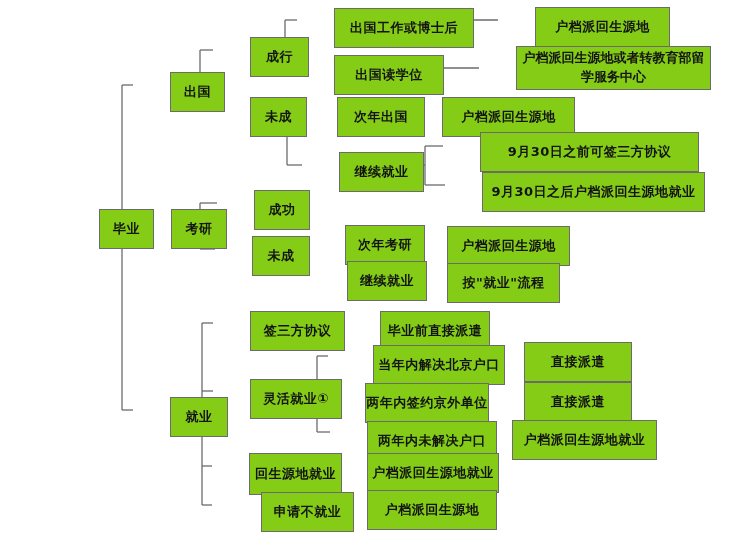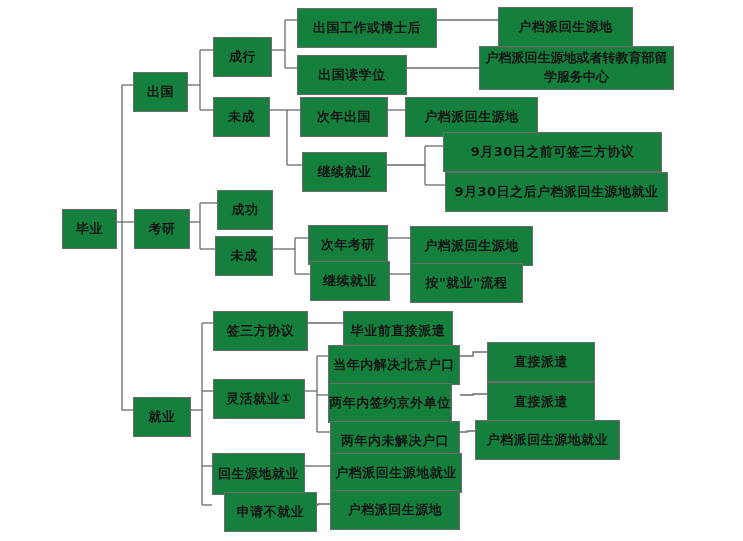--- a/index.html
+++ b/index.html
@@ -10,32 +10,33 @@
     font-family:"DejaVu Sans", sans-serif;
     overflow:hidden;
   }
   .wires{
     position:absolute;left:0;top:0;width:743px;height:541px;
   }
   .node{
     position:absolute;
     box-sizing:border-box;
     border:1px solid #6b6b6b;
-    background:#15803d;
+    background:#84cc16;
     display:flex;
     align-items:center;
     justify-content:center;
     text-align:center;
     font-size:13px;
     font-weight:700;
     color:#141414;
     letter-spacing:0.5px;
     line-height:1.3;
     padding:19px 2px;
     white-space:nowrap;
+    margin-left:37px;
   }
   .node.wrap{white-space:normal;letter-spacing:0;line-height:1.45;}
 </style>
 </head>
 <body>
 
 <div class="canvas">
 
   <svg class="wires" viewBox="0 0 743 541" xmlns="http://www.w3.org/2000/svg" fill="none" stroke="#6b6b6b" stroke-width="1.3">
 
@@ -122,21 +123,21 @@
   <div class="node" style="left:215px;top:236px;width:58px;height:26px">未成</div>
   <div class="node" style="left:308px;top:225px;width:80px;height:26px">次年考研</div>
   <div class="node" style="left:410px;top:226px;width:123px;height:25px">户档派回生源地</div>
   <div class="node" style="left:310px;top:261px;width:80px;height:26px">继续就业</div>
   <div class="node" style="left:410px;top:263px;width:113px;height:24px">按"就业"流程</div>
 
   <div class="node" style="left:133px;top:397px;width:58px;height:26px">就业</div>
   <div class="node" style="left:213px;top:311px;width:95px;height:24px">签三方协议</div>
   <div class="node" style="left:213px;top:379px;width:92px;height:24px">灵活就业①</div>
   <div class="node" style="left:343px;top:311px;width:110px;height:23px">毕业前直接派遣</div>
-  <div class="node" style="left:328px;top:345px;width:132px;height:23px">当年内解决北京户口</div>
+  <div class="node" style="left:336px;top:345px;width:132px;height:23px">当年内解决北京户口</div>
   <div class="node" style="left:487px;top:342px;width:108px;height:21px">直接派遣</div>
   <div class="node" style="left:328px;top:383px;width:124px;height:24px">两年内签约京外单位</div>
   <div class="node" style="left:487px;top:382px;width:108px;height:23px">直接派遣</div>
   <div class="node" style="left:330px;top:421px;width:130px;height:22px">两年内未解决户口</div>
   <div class="node" style="left:475px;top:420px;width:145px;height:22px">户档派回生源地就业</div>
   <div class="node" style="left:212px;top:453px;width:93px;height:42px">回生源地就业</div>
   <div class="node" style="left:330px;top:453px;width:132px;height:25px">户档派回生源地就业</div>
   <div class="node" style="left:224px;top:492px;width:93px;height:26px">申请不就业</div>
   <div class="node" style="left:330px;top:490px;width:130px;height:27px">户档派回生源地</div>
 

